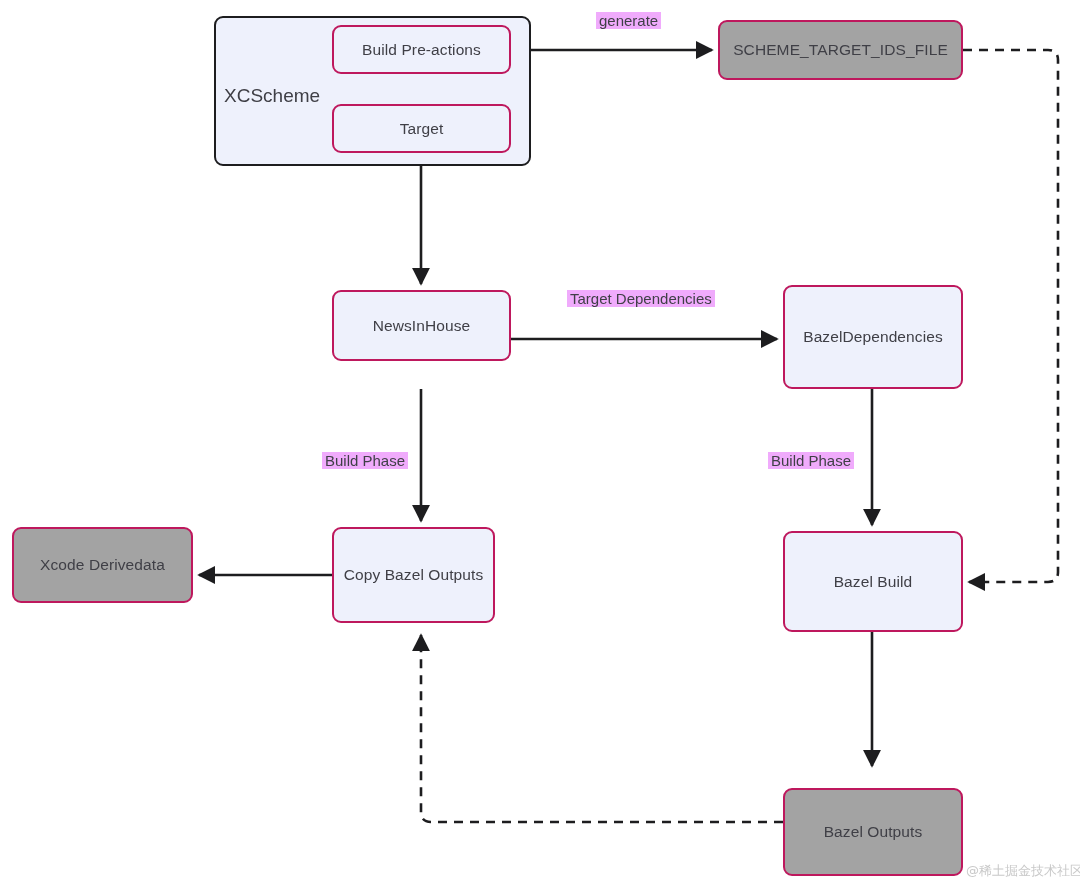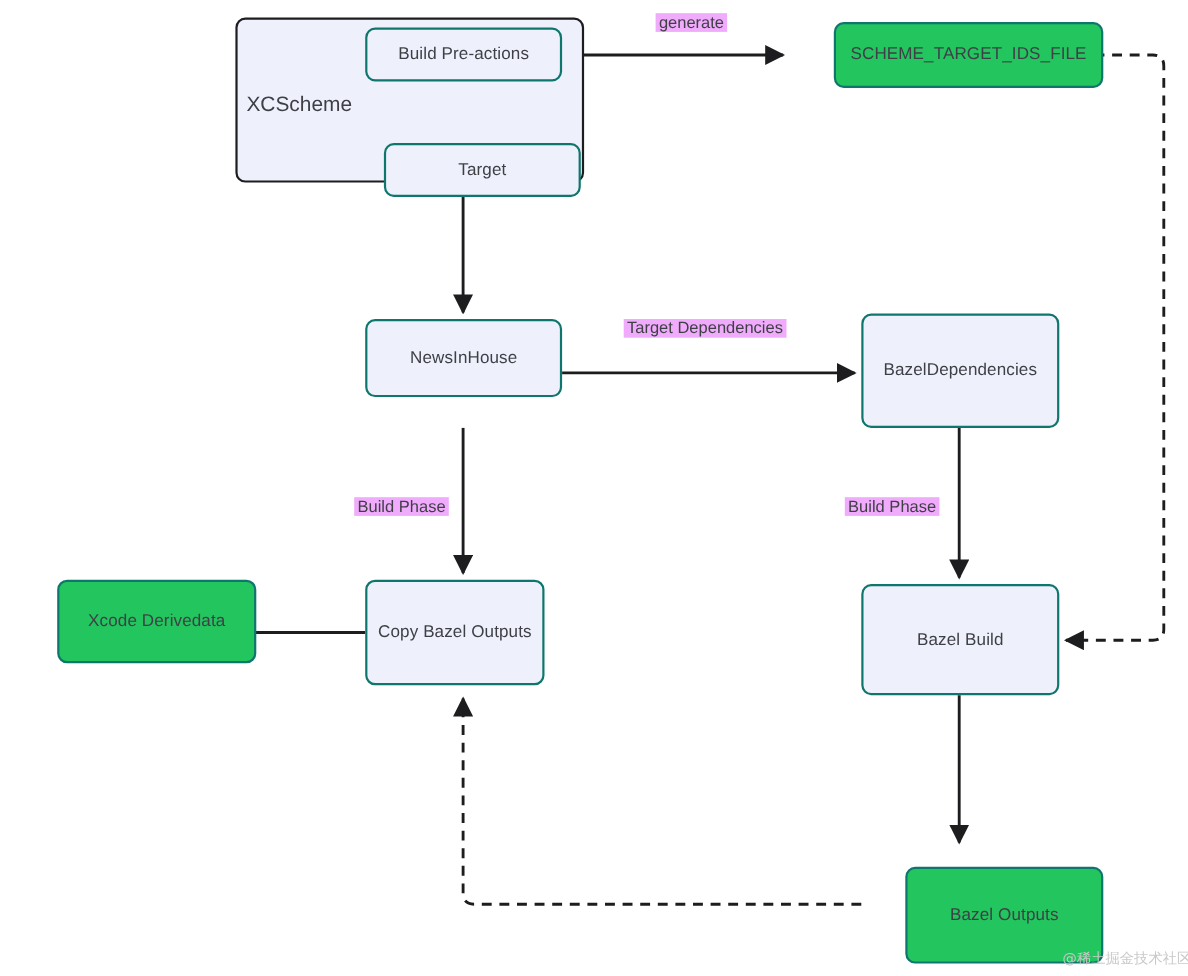--- a/index.html
+++ b/index.html
@@ -25,31 +25,31 @@
     height: 887px;
     pointer-events: none;
   }
   .node {
     position: absolute;
     box-sizing: border-box;
     display: flex;
     align-items: center;
     justify-content: center;
     text-align: center;
-    border: 2px solid #0f766e;
+    border: 2px solid #be185d;
     border-radius: 9px;
     font-size: 15.5px;
     color: #3f3f46;
     letter-spacing: 0.1px;
     line-height: 1.25;
     padding: 2px 6px;
     z-index: 3;
   }
   .node.blue   { background: #eef1fc; }
-  .node.yellow { background: #22c55e; margin-left: 40px; }
+  .node.yellow { background: #a3a3a3; }
   .container-node {
     position: absolute;
     box-sizing: border-box;
     border: 2px solid #1d1d1f;
     border-radius: 9px;
     background: #eef1fc;
     z-index: 1;
   }
   .container-label {
     position: absolute;
@@ -108,21 +108,21 @@
     <path d="M 963 50 L 1048 50 Q 1058 50 1058 60 L 1058 572 Q 1058 582 1048 582 L 969 582" fill="none" stroke="#1d1d1f" stroke-width="2.6" stroke-dasharray="9 7" marker-end="url(#arrow-dashed)"></path>
 
     <path d="M 783 822 L 431 822 Q 421 822 421 812 L 421 635" fill="none" stroke="#1d1d1f" stroke-width="2.6" stroke-dasharray="9 7" marker-end="url(#arrow-dashed)"></path>
   </svg>
 
   <div class="container-node" style="left:214px; top:16px; width:317px; height:150px;"></div>
   <div class="container-label" style="left:224px; top:85px;">XCScheme</div>
 
   <div class="node blue" style="left:332px; top:25px; width:179px; height:49px;">Build Pre-actions</div>
 
-  <div class="node blue" style="left:349px; top:104px; width:179px; height:49px;margin-top:26px;">Target</div>
+  <div class="node blue" style="left:332px; top:104px; width:179px; height:49px;">Target</div>
 
   <div class="node yellow" style="left:718px; top:20px; width:245px; height:60px;">SCHEME_TARGET_IDS_FILE</div>
 
   <div class="node blue" style="left:332px; top:290px; width:179px; height:71px;">NewsInHouse</div>
 
   <div class="node blue" style="left:783px; top:285px; width:180px; height:104px;">BazelDependencies</div>
 
   <div class="node yellow" style="left:12px; top:527px; width:181px; height:76px;">Xcode Derivedata</div>
 
   <div class="node blue" style="left:332px; top:527px; width:163px; height:96px;">Copy Bazel Outputs</div>

